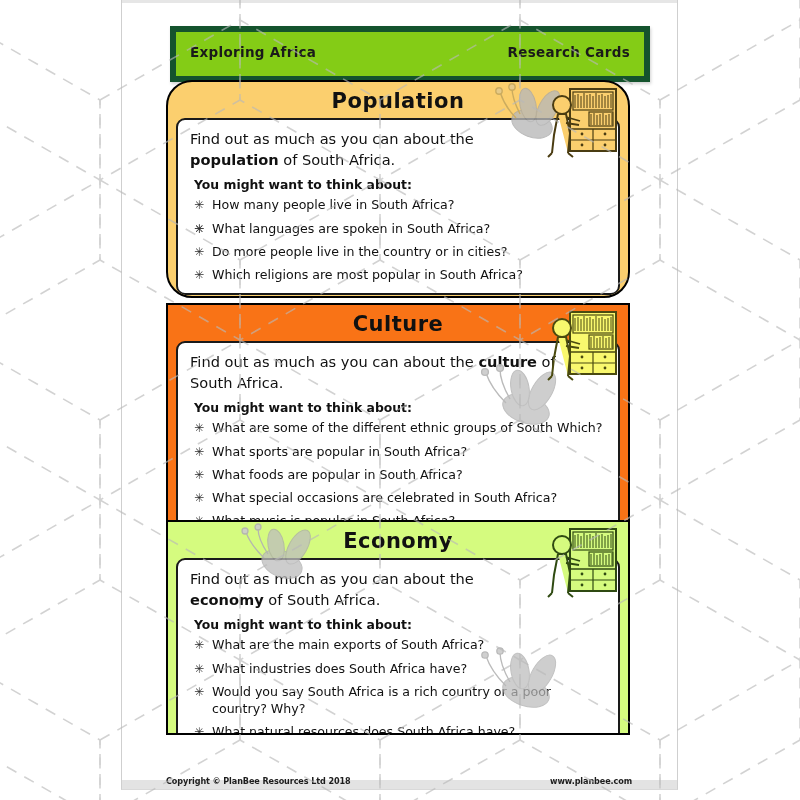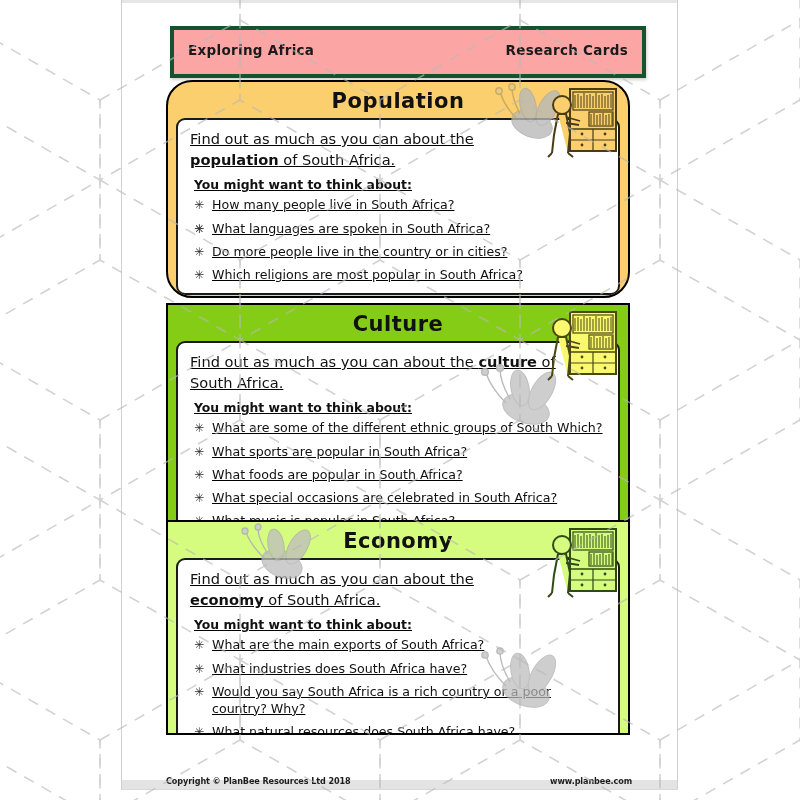--- a/index.html
+++ b/index.html
@@ -55,22 +55,22 @@
     opacity: 0.85;
   }
 
   
   #headerbar {
     position: absolute;
     left: 48px;
     top: 26px;
     width: 468px;
     height: 44px;
-    background: #fca5a5;
-    border: 4px solid #14532d;
+    background: #84cc16;
+    border: 6px solid #14532d;
     box-shadow: 1px 2px 3px rgba(0,0,0,0.18);
     z-index: 10;
   }
   #headerbar .htxt {
     position: absolute;
     top: 12px;
     font-family: "DejaVu Sans", sans-serif;
     font-weight: bold;
     font-size: 13.5px;
     color: #1a1a1a;
@@ -103,21 +103,20 @@
     z-index: 3;
   }
   .card-inner {
     position: relative;
     margin: 2px 8px 8px 8px;
     background: #ffffff;
     border: 2px solid #1a1a1a;
     border-radius: 9px;
     padding: 9px 10px 8px 12px;
     z-index: 4;
-    text-decoration: underline;
   }
   .lead {
     font-family: "DejaVu Sans", sans-serif;
     font-size: 14.6px;
     color: #111111;
     line-height: 1.42;
     margin: 0 0 7px 0;
     max-width: 352px;
   }
   .lead b { font-weight: bold; }
@@ -255,21 +254,21 @@
         <ul class="qlist">
           <li><span class="bullet">✳</span><span>How many people live in South Africa?</span></li>
           <li><span class="bullet">✳</span></li>
           <li><span class="bullet">✳</span><span>What languages are spoken in South Africa?</span></li>
           <li><span class="bullet">✳</span><span>Do more people live in the country or in cities?</span></li>
           <li><span class="bullet">✳</span><span>Which religions are most popular in South Africa?</span></li>
         </ul>
       </div>
     </div>
 
-    <div class="card" id="card-culture" style="top:303px; height:240px; background:#84cc16;">
+    <div class="card" id="card-culture" style="top:303px; height:240px; background:#f97316;">
 
       <svg class="bee" style="left:300px; top:52px;" width="110" height="90" viewBox="0 0 110 90">
         <g fill="#bcbcbc" stroke="#aaaaaa" stroke-width="1" opacity="0.8">
           <ellipse cx="58" cy="52" rx="24" ry="14" transform="rotate(18 58 52)"></ellipse>
           <ellipse cx="74" cy="34" rx="10" ry="21" transform="rotate(30 74 34)"></ellipse>
           <ellipse cx="52" cy="31" rx="9" ry="18" transform="rotate(-10 52 31)"></ellipse>
         </g>
         <g fill="none" stroke="#b5b5b5" stroke-width="1.4">
           <path d="M38 46 C26 34 20 22 18 16"></path>
           <path d="M42 42 C34 28 32 18 32 12"></path>

